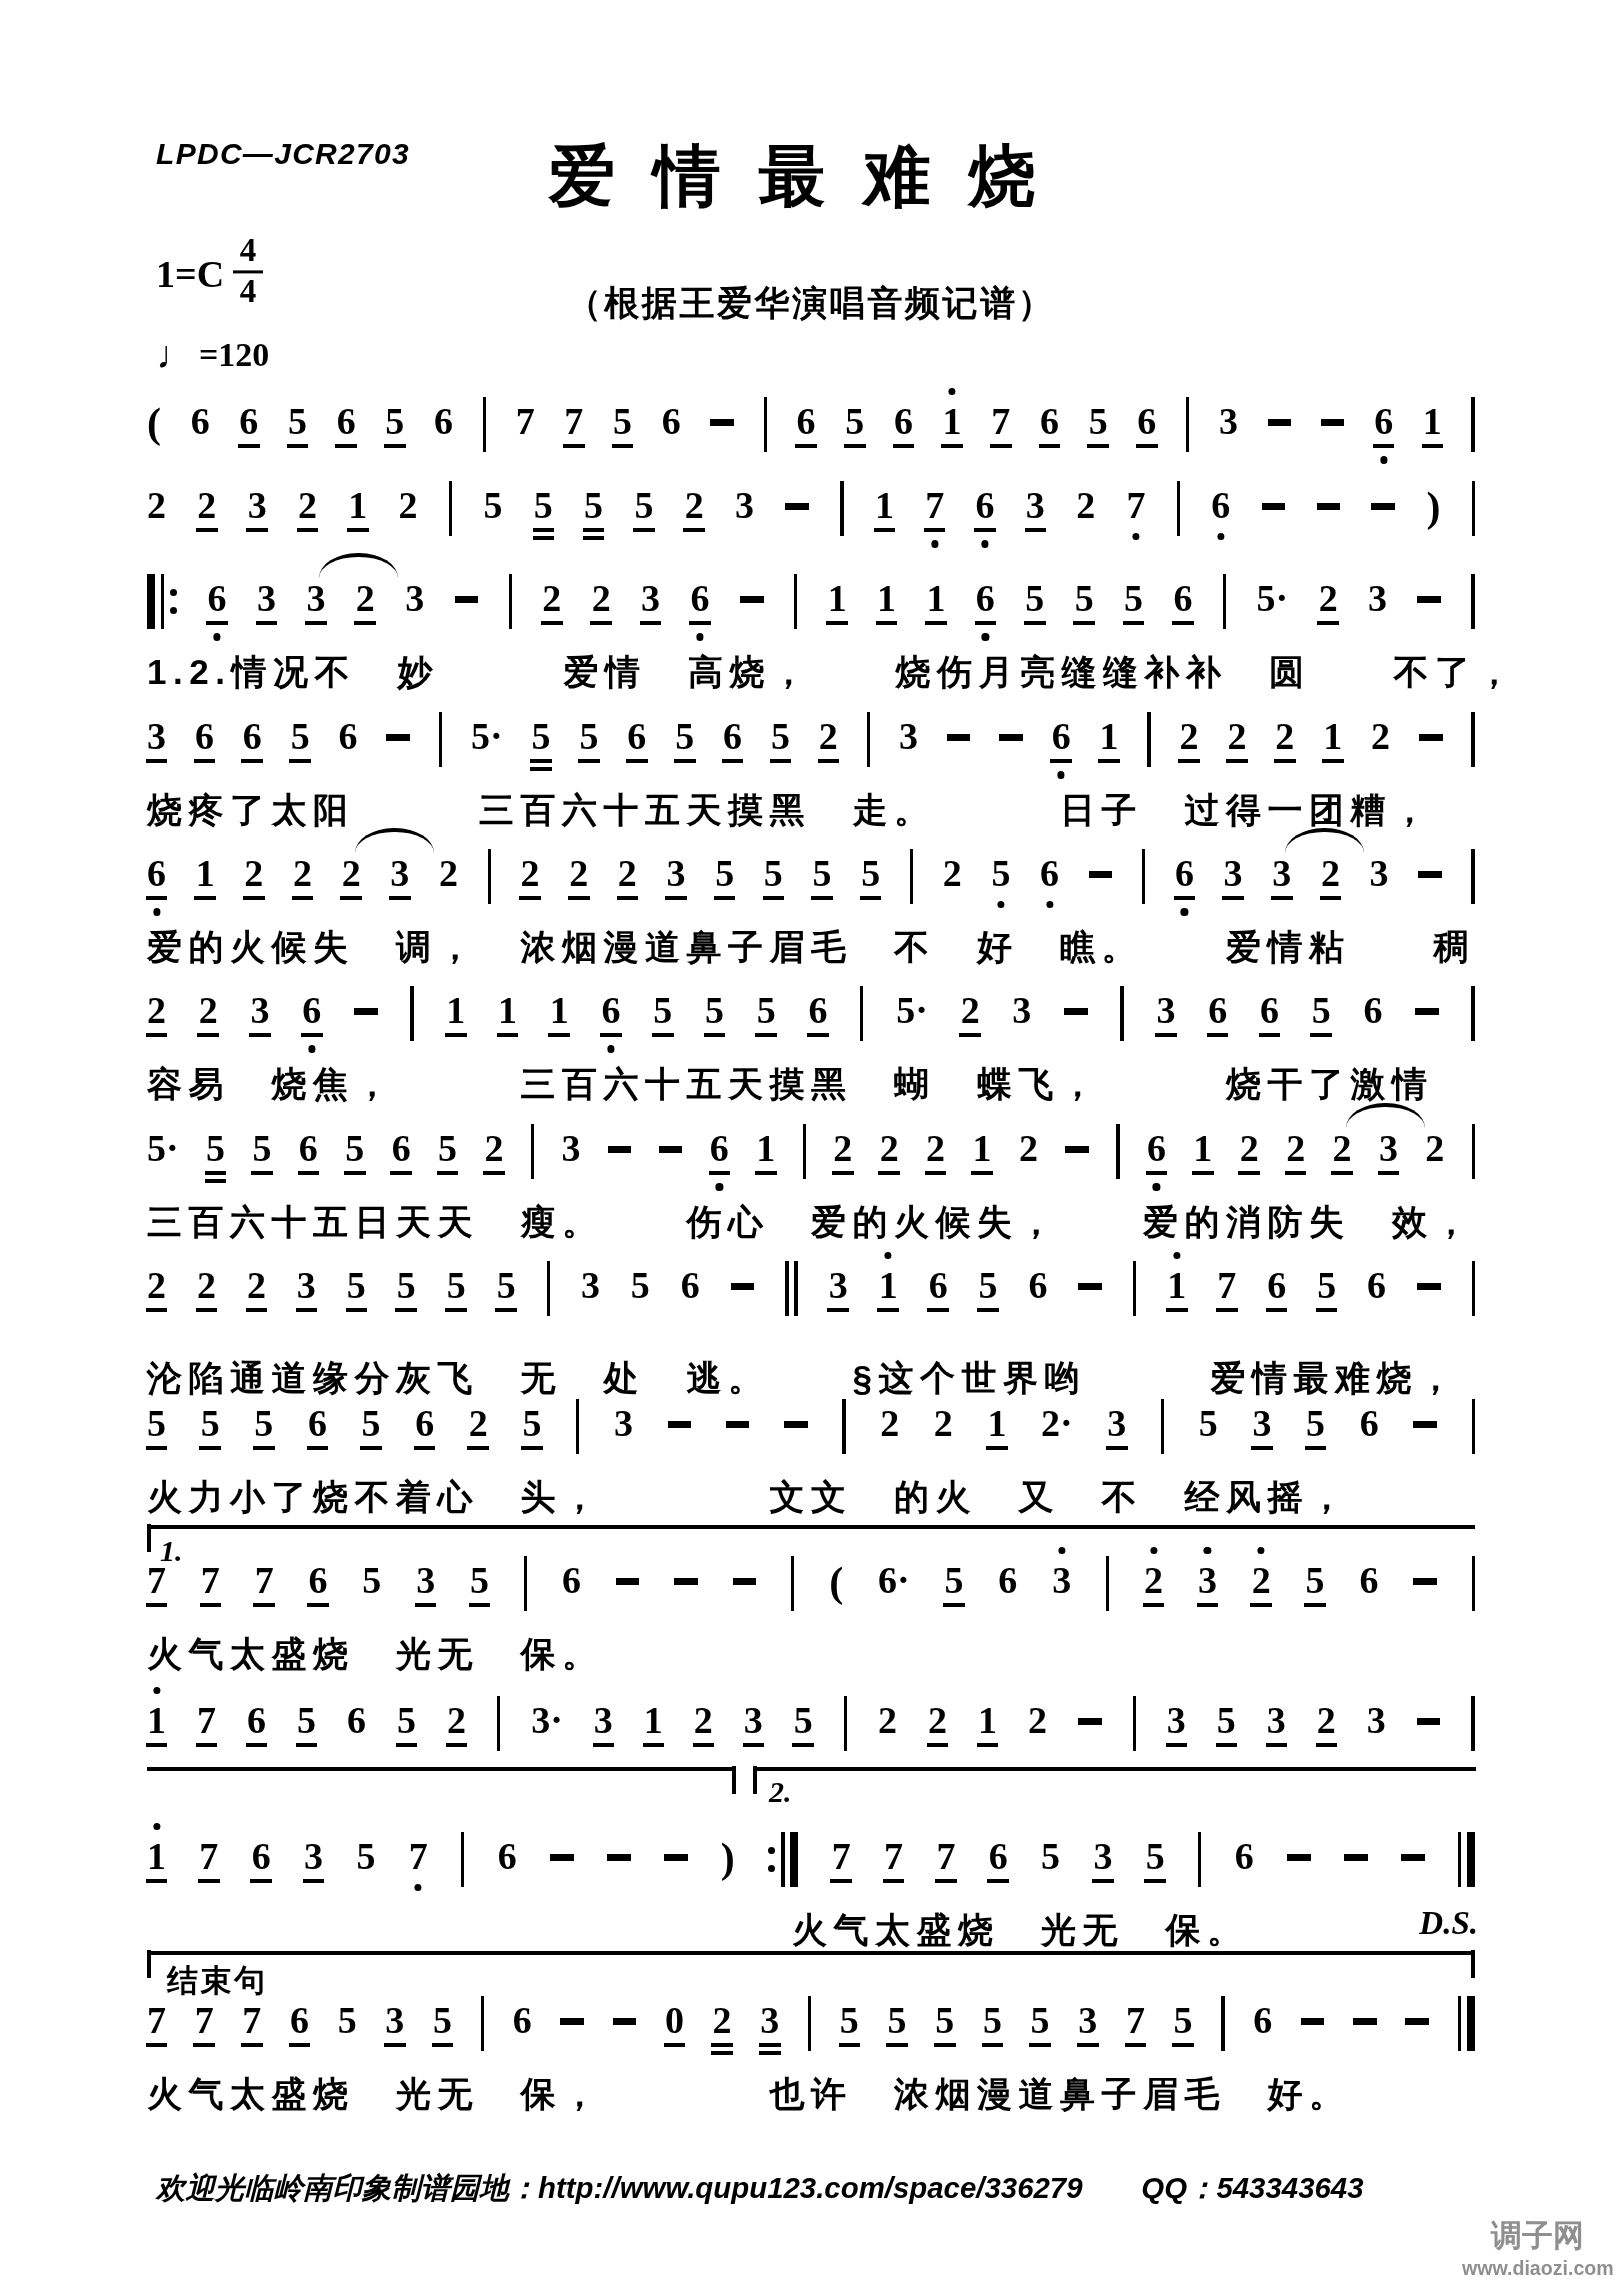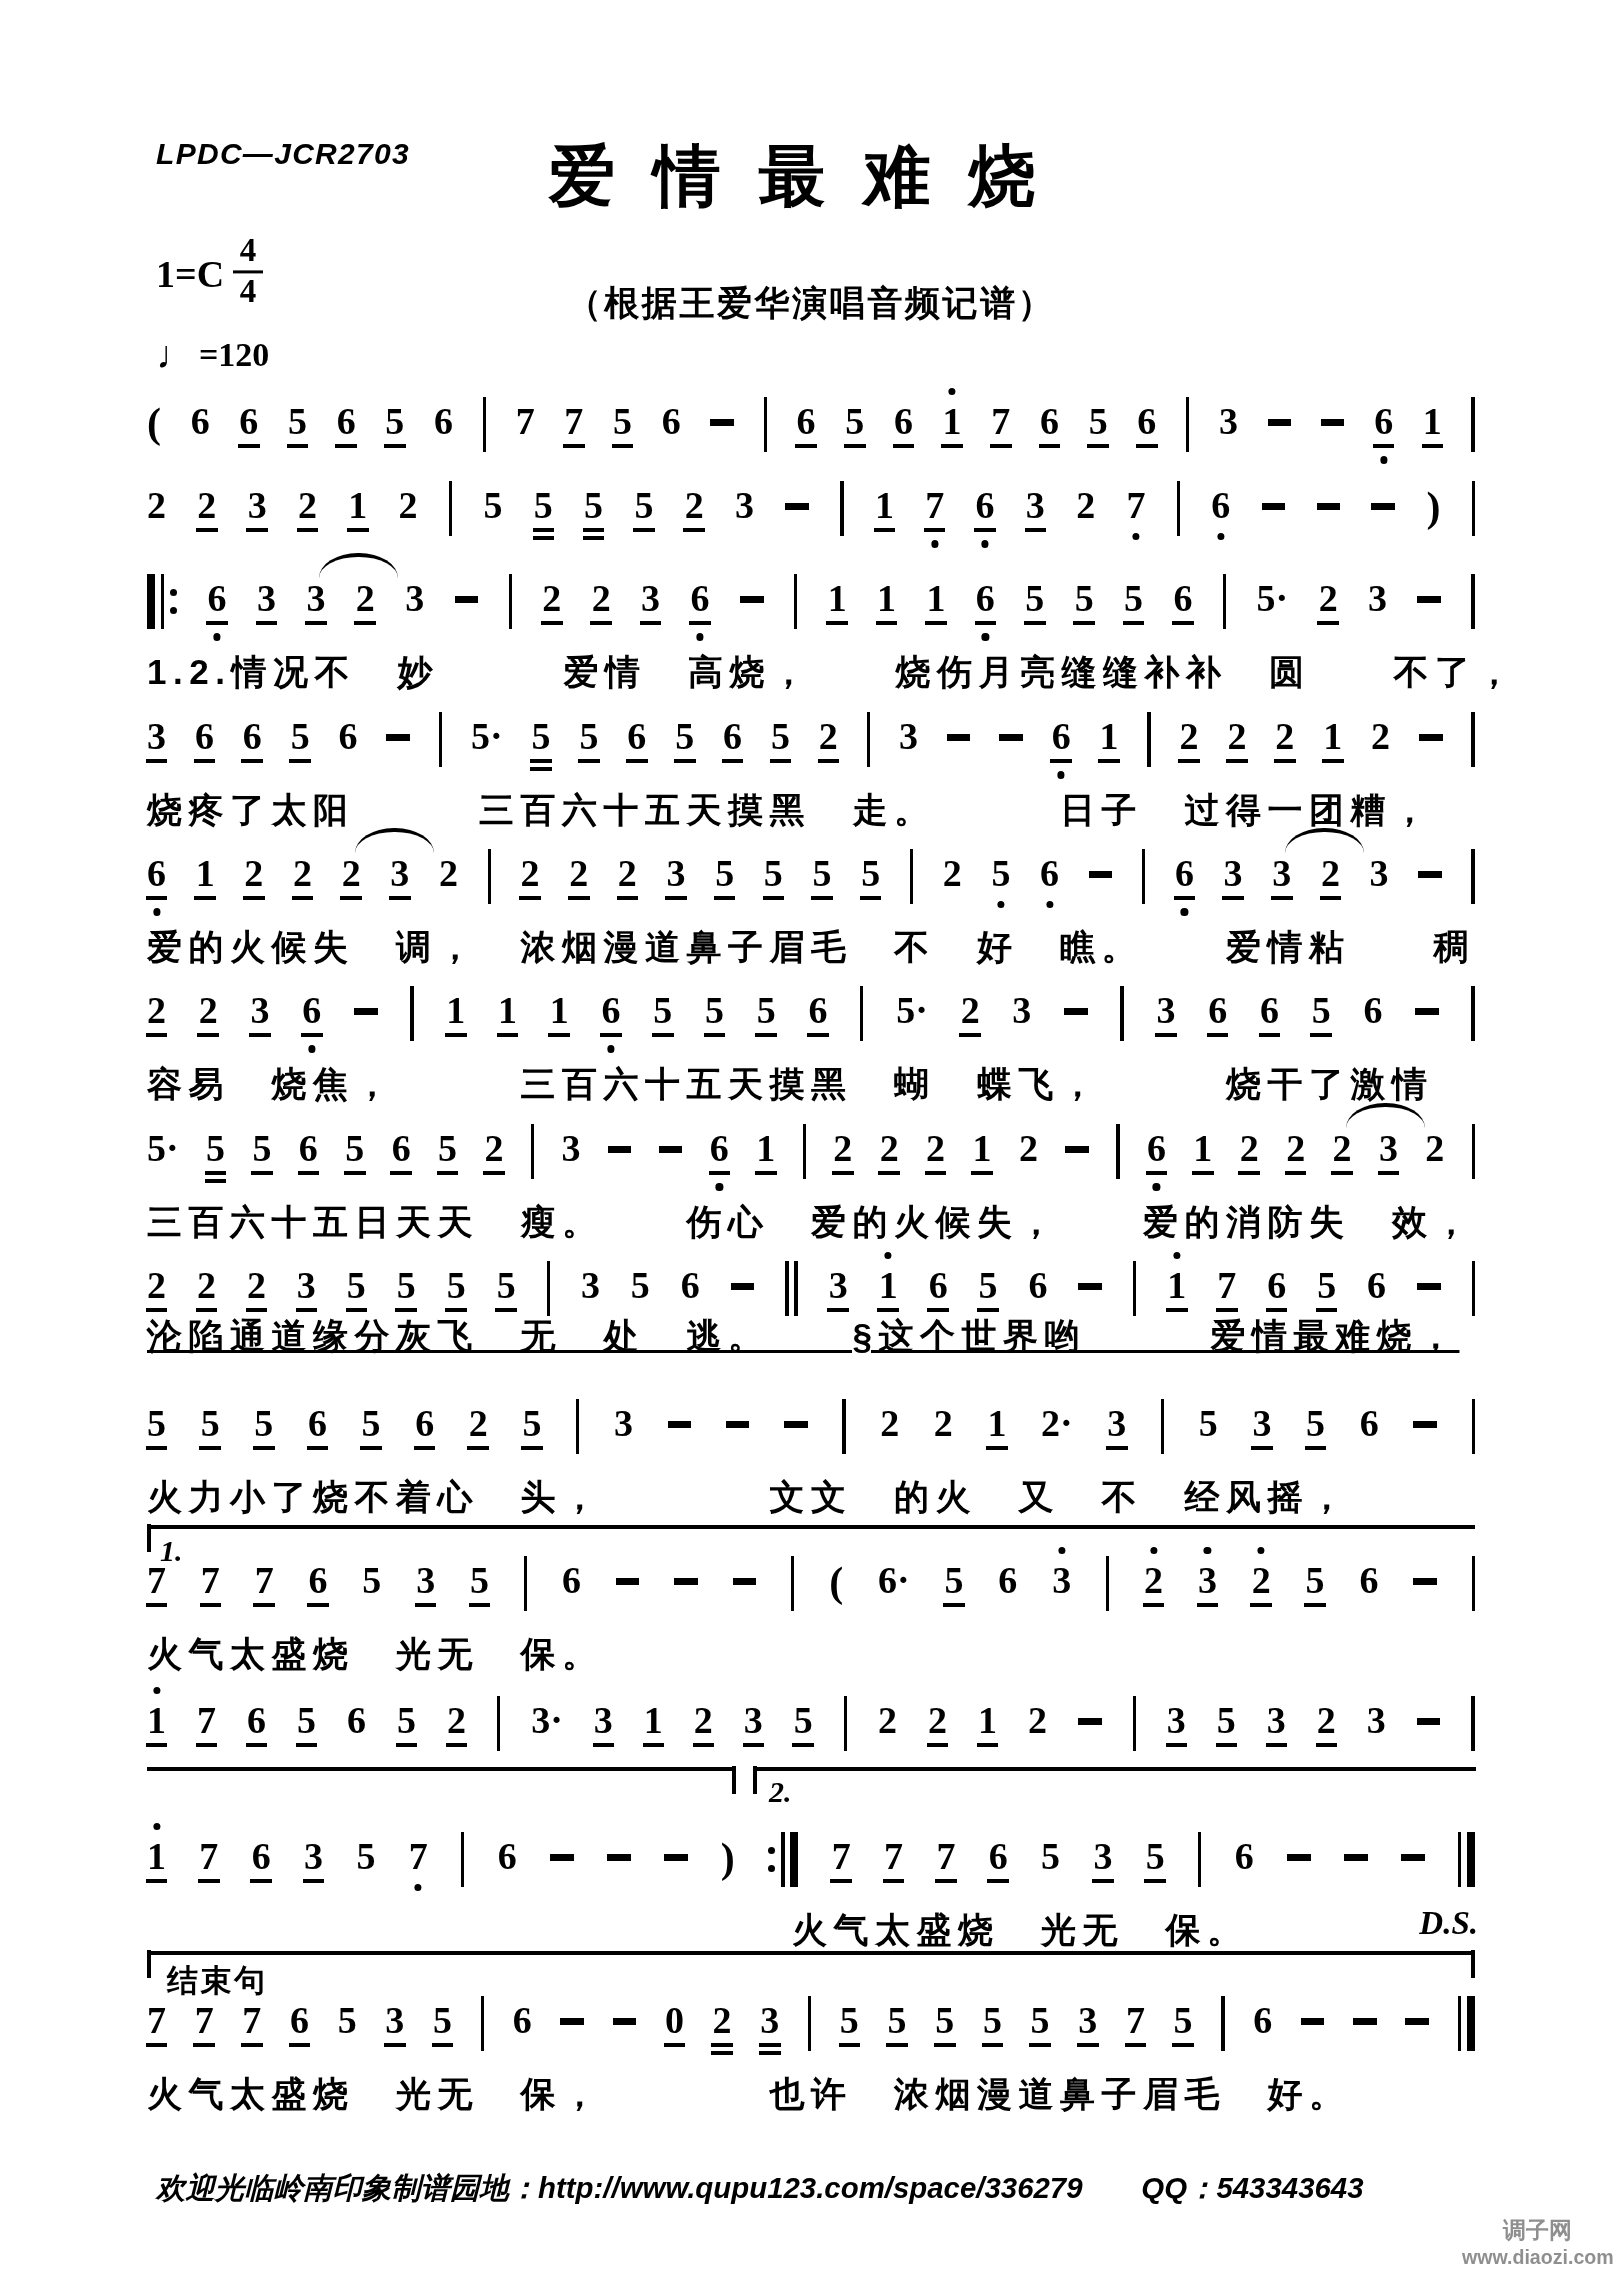--- a/index.html
+++ b/index.html
@@ -40,21 +40,21 @@
   
   .volta{position:absolute;border-top:4.6px solid #000;}
   .volta .tickL{position:absolute;left:0;top:-4.6px;width:3.9px;height:27.5px;background:#000;}
   .volta .tickR{position:absolute;right:0;top:-4.6px;width:3.9px;height:27.5px;background:#000;}
   .vlabel{position:absolute;font:italic 700 30px "Liberation Serif",serif;}
   .coda-label{position:absolute;font-weight:700;font-size:31px;font-family:"Liberation Sans",sans-serif;letter-spacing:2.6px;}
   .ds{position:absolute;font:italic 800 33px "Liberation Serif",serif;text-align:right;}
   
   .foot{position:absolute;left:156px;font:italic 700 29.4px "Liberation Sans",sans-serif;white-space:pre;}
   .wm{position:absolute;left:1462px;top:2215px;width:151px;text-align:center;color:#8f8f8f;}
-  .wm .wm-name{font-weight:800;font-size:23px;font-family:Liberation Sans, sans-serif;}
+  .wm .wm-name{font-weight:800;font-size:31px;font-family:Liberation Sans, sans-serif;}
   .wm .wm-url{font-weight:700;font-size:19.6px;font-family:"Liberation Sans",sans-serif;}
 </style>
 </head>
 <body>
 
 <div class="page">
 
   <div class="catalog">LPDC—JCR2703</div>
   <div class="title">爱情最难烧</div>
   <div class="subtitle">（根据王爱华演唱音频记谱）</div>
@@ -326,21 +326,21 @@
         <span class="dash"></span>
         <span class="bar"></span>
         <span class="note">1<i class="ul" style="bottom: -7.9px;"></i><i class="dA"></i></span>
         <span class="note">7<i class="ul" style="bottom: -7.9px;"></i></span>
         <span class="note">6<i class="ul" style="bottom: -7.9px;"></i></span>
         <span class="note">5<i class="ul" style="bottom: -7.9px;"></i></span>
         <span class="note">6</span>
         <span class="dash"></span>
         <span class="bar"></span>
       </div>
-      <div class="lyr" style="top: 1313px; text-decoration: underline;">沦陷通道缘分灰飞　无　处　逃。　　§这个世界哟　　　爱情最难烧，</div>
+      <div class="lyr" style="top: 1355px;">沦陷通道缘分灰飞　无　处　逃。　　§这个世界哟　　　爱情最难烧，</div>
       <div class="mline" style="top: 1404px;">
         <span class="note">5<i class="ul" style="bottom: -7.9px;"></i></span>
         <span class="note">5<i class="ul" style="bottom: -7.9px;"></i></span>
         <span class="note">5<i class="ul" style="bottom: -7.9px;"></i></span>
         <span class="note">6<i class="ul" style="bottom: -7.9px;"></i></span>
         <span class="note">5<i class="ul" style="bottom: -7.9px;"></i></span>
         <span class="note">6<i class="ul" style="bottom: -7.9px;"></i></span>
         <span class="note">2<i class="ul" style="bottom: -7.9px;"></i></span>
         <span class="note">5<i class="ul" style="bottom: -7.9px;"></i></span>
         <span class="bar"></span>

